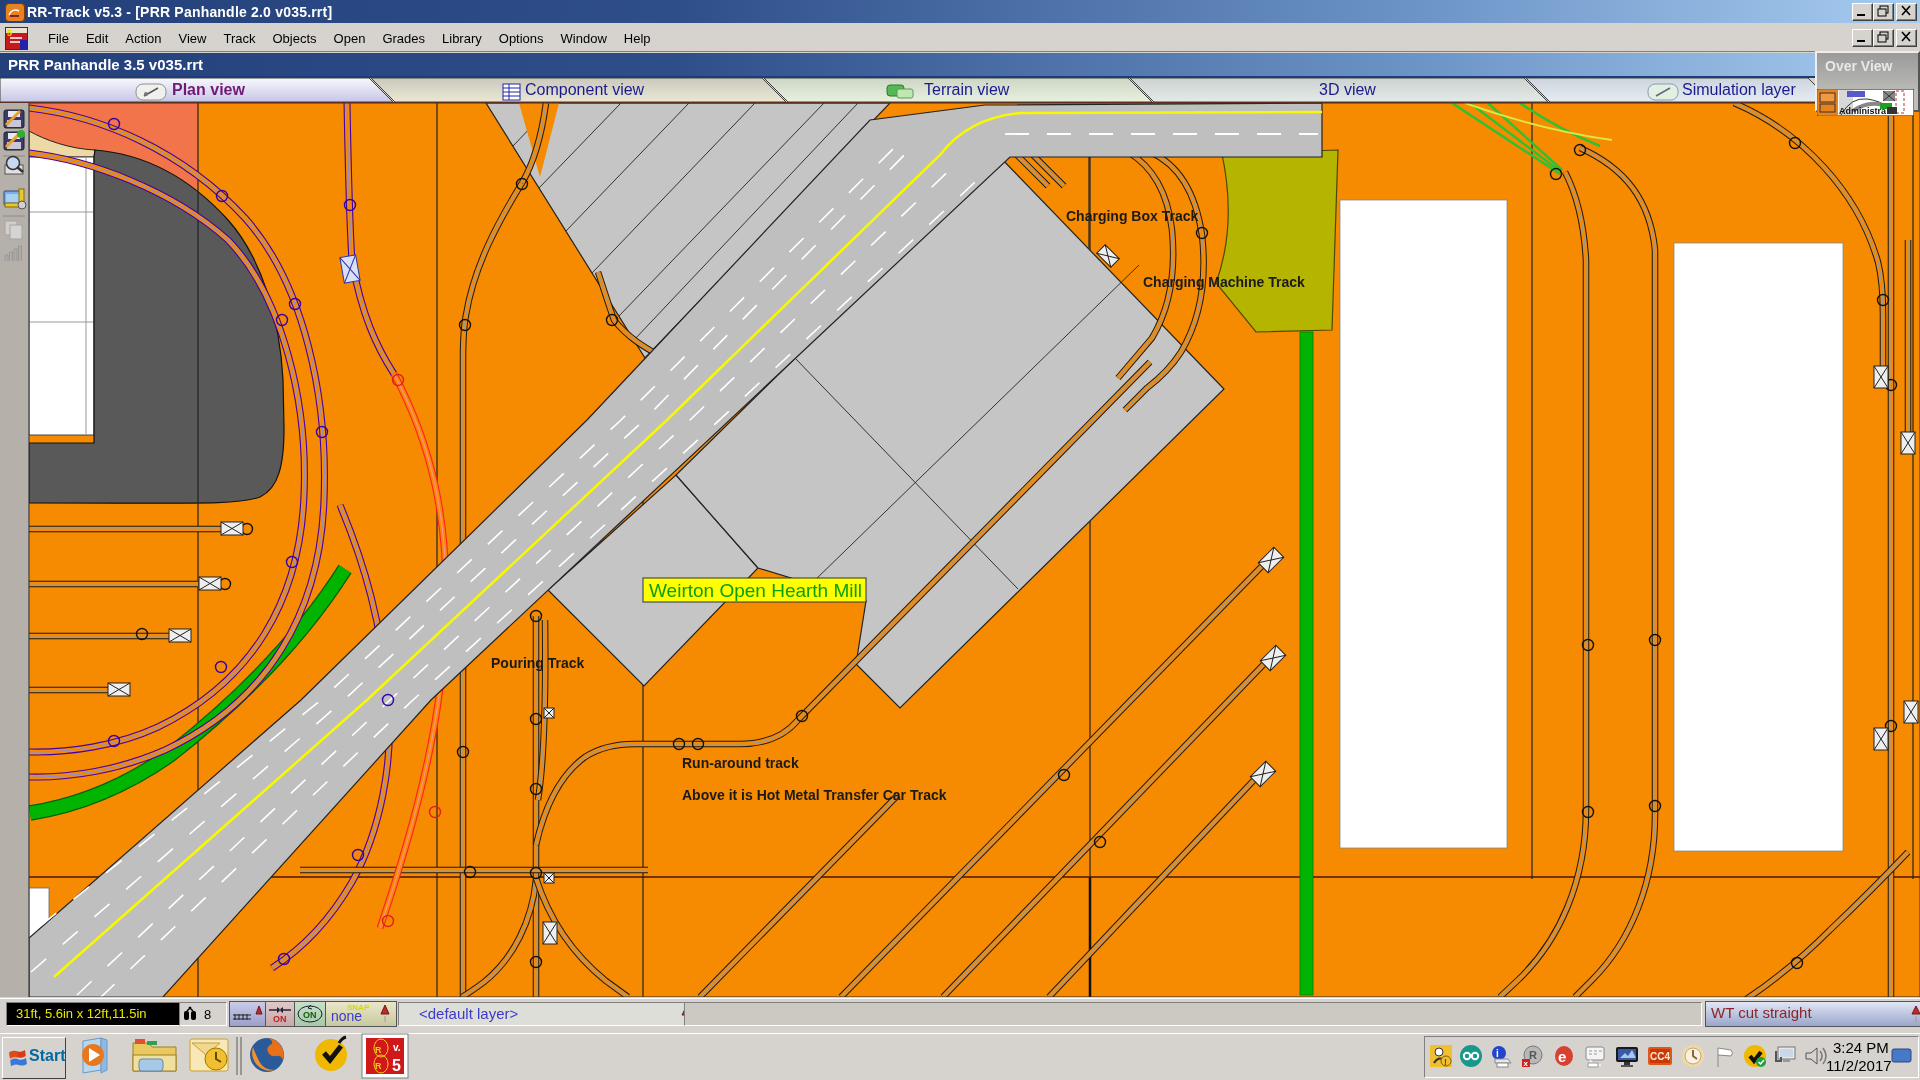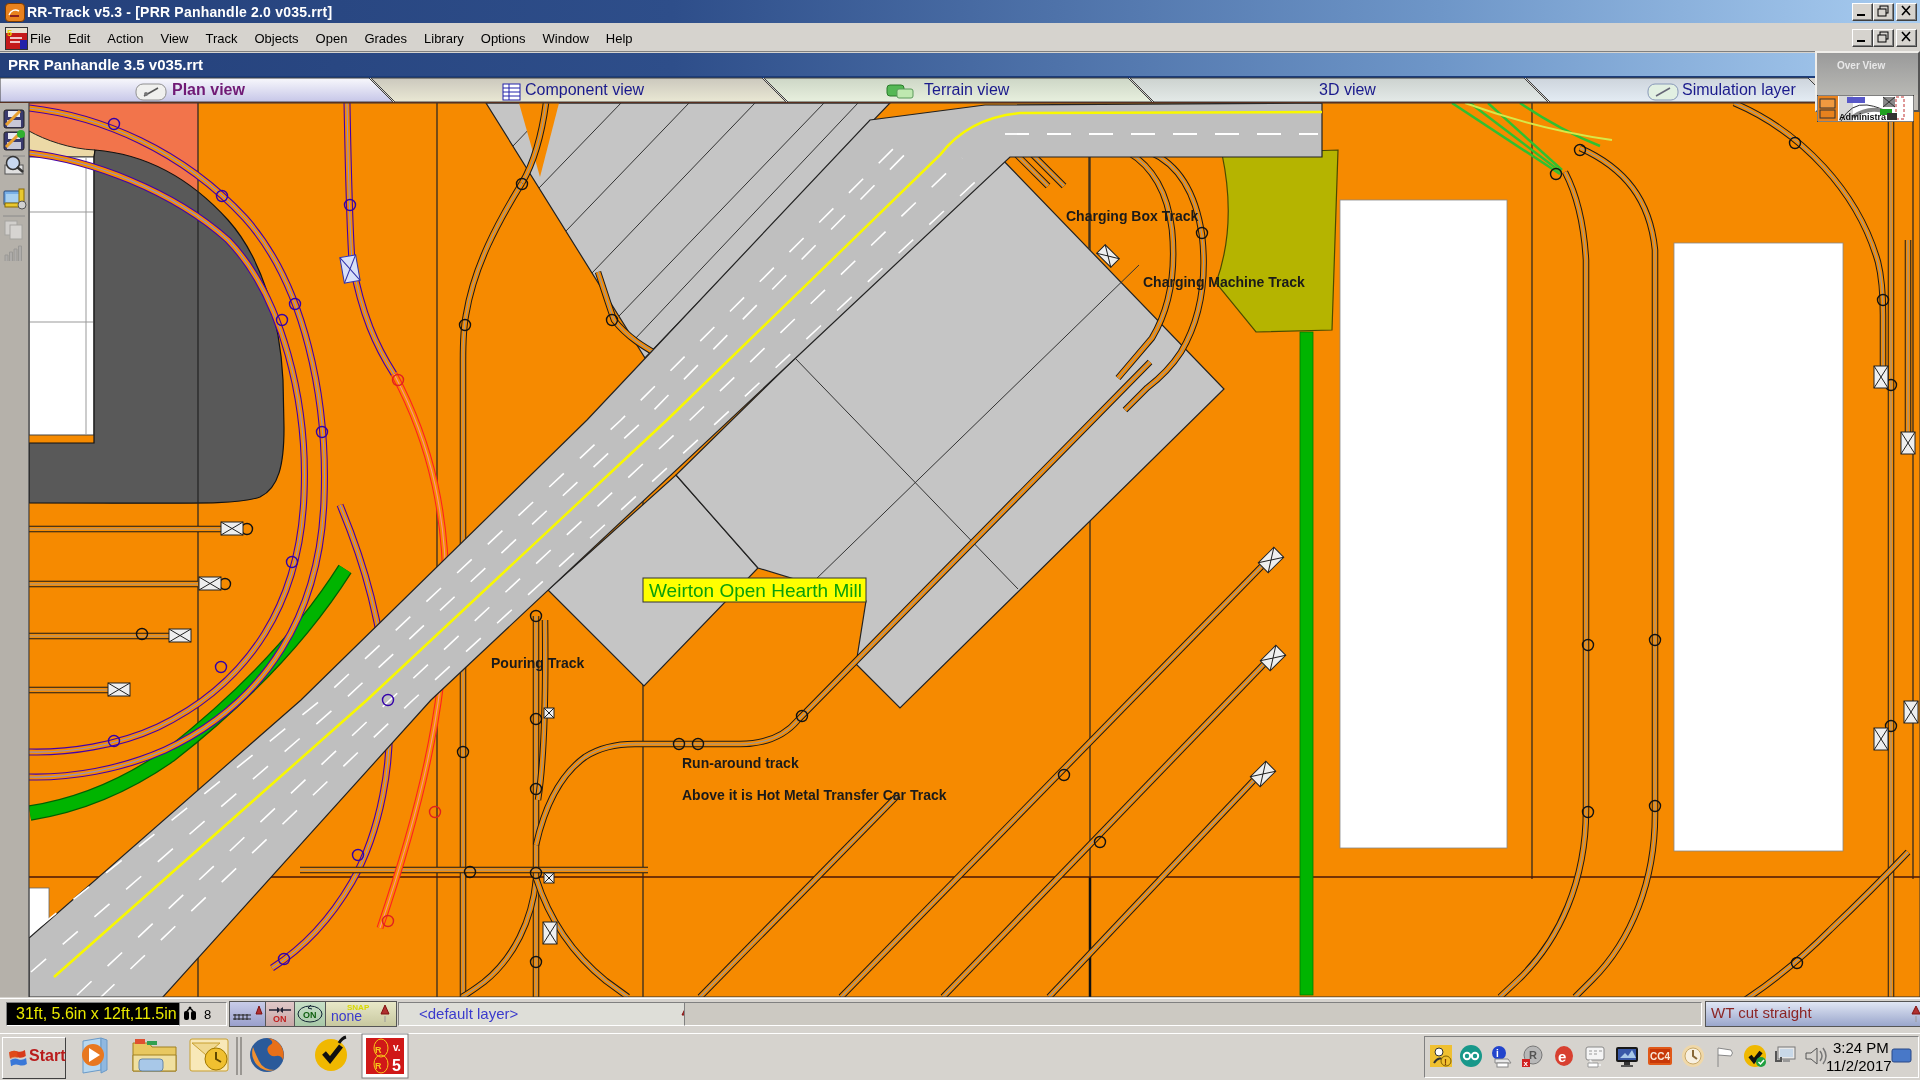--- a/index.html
+++ b/index.html
@@ -28,21 +28,21 @@
       <rect x="3" y="10" width="8" height="2" fill="#000"></rect>
     </svg></div>
 <div class="abs wbtn" style="left:1873px;top:3px"><svg width="17" height="14">
       <rect x="5" y="2" width="8" height="7" fill="none" stroke="#000"></rect>
       <rect x="3" y="5" width="8" height="7" fill="#D6D3CE" stroke="#000"></rect>
     </svg></div>
 <div class="abs wbtn" style="left:1896px;top:3px"><svg width="17" height="14">
       <path d="M4 2 L12 11 M12 2 L4 11" stroke="#000" stroke-width="1.6"></path>
     </svg></div>
 
-<div class="abs menubar"><span style="margin-left:30px">File</span><span>Edit</span><span>Action</span><span>View</span><span>Track</span><span>Objects</span><span>Open</span><span>Grades</span><span>Library</span><span>Options</span><span>Window</span><span>Help</span></div>
+<div class="abs menubar"><span style="margin-left:48px">File</span><span>Edit</span><span>Action</span><span>View</span><span>Track</span><span>Objects</span><span>Open</span><span>Grades</span><span>Library</span><span>Options</span><span>Window</span><span>Help</span></div>
 <div class="abs z10" style="left:5px;top:27px;width:21px;height:21px;background:#C41A1A;border:1px solid #333">
 <svg width="21" height="21">
       <rect x="0" y="0" width="21" height="5" fill="#E8E0D0"></rect>
       <text x="1" y="8" font-size="9" font-weight="bold" fill="#E8D800" font-family="Liberation Sans">5</text>
       <path d="M4 10 h12 M4 14 h12" stroke="#fff" stroke-width="1.5"></path>
       <rect x="14" y="12" width="7" height="9" fill="#2222AA"></rect>
     </svg></div>
 <div class="abs wbtn" style="left:1852px;top:29px"><svg width="17" height="14">
       <rect x="3" y="10" width="8" height="2" fill="#000"></rect>
     </svg></div>
@@ -476,21 +476,21 @@
 <text x="682" y="768">Run-around track</text>
 <text x="682" y="800">Above it is Hot Metal Transfer Car Track</text>
 </g>
 <rect x="643" y="578" width="223" height="24" fill="#FFFF00" stroke="#333"></rect>
 <text x="649" y="597" font-family="Liberation Sans,sans-serif" font-size="19" fill="#0AA00A">Weirton Open Hearth Mill</text>
 <rect x="29" y="103" width="1891" height="894" fill="none" stroke="#333" stroke-width="1"></rect>
 </g>
 </svg>
 
 <div class="abs statusbar"></div>
-<div class="abs sunk z10" style="left:6px;top:1002px;width:169px;height:22px;background:#000;color:#E8E800;font-size:16px;line-height:22px;padding-left:9px">31ft, 5.6in x  12ft,11.5in</div>
+<div class="abs sunk z10" style="left:6px;top:1002px;width:169px;height:22px;background:#000;color:#E8E800;font-size:13px;line-height:22px;padding-left:9px">31ft, 5.6in x  12ft,11.5in</div>
 <div class="abs sunk z10" style="left:179px;top:1002px;width:46px;height:22px;background:#D6D3CE">
 <svg width="46" height="22">
       <path d="M7 8 l4 -4 M13 8 l-4 -4" stroke="#000" stroke-width="1.5" fill="none"></path>
       <rect x="4" y="8" width="5" height="9" rx="2" fill="#000"></rect>
       <rect x="11" y="8" width="5" height="9" rx="2" fill="#000"></rect>
       <text x="24" y="16" font-size="13" fill="#000" font-family="Liberation Sans">8</text>
     </svg></div>
 <div class="abs z10" style="left:229px;top:1001px;width:35px;height:24px;background:linear-gradient(180deg,#C8CCE8,#9aa0cc);border:1px solid #555">
 <svg width="35" height="24">
       <path d="M3 17 h18 M3 13 h18" stroke="#222"></path>
@@ -520,21 +520,21 @@
       <path d="M3 10 L11 10 L7 2 Z" fill="#B03030" stroke="#801010"></path>
       <path d="M7 12 v6" stroke="#999"></path>
     </svg></div>
 <div class="abs sunk z10" style="left:684px;top:1002px;width:1016px;height:22px;background:#CCC9C2"></div>
 <div class="abs z10" style="left:1705px;top:1001px;width:214px;height:24px;background:linear-gradient(180deg,#E0E6F4,#9AA6CC);border:1px solid #555;color:#8B2525;font-size:15px;line-height:22px;padding-left:5px">WT cut straight<svg style="position:absolute;right:2px;top:2px" width="14" height="18">
       <path d="M3 10 L11 10 L7 2 Z" fill="#B03030" stroke="#801010"></path>
       <path d="M7 12 v6" stroke="#999"></path>
     </svg></div>
 
 <div class="abs taskbar"></div>
-<div class="abs z10" style="left:2px;top:1037px;width:62px;height:40px;background:#D6D3CE;border-top:1px solid #fff;border-left:1px solid #fff;border-right:1.5px solid #404040;border-bottom:1.5px solid #404040;font-weight:bold;font-size:16px;color:#b91c1c">
+<div class="abs z10" style="left:2px;top:1037px;width:62px;height:40px;background:#D6D3CE;border-top:1px solid #fff;border-left:1px solid #fff;border-right:1.5px solid #404040;border-bottom:1.5px solid #404040;font-weight:bold;font-size:16px;color:#0369a1">
 <svg width="24" height="24" style="position:absolute;left:4px;top:8px">
       <g transform="rotate(-8 12 12)">
         <path d="M3 5 q4 -2 8 0 q4 2 8 0 l0 6 q-4 2 -8 0 q-4 -2 -8 0 Z" fill="#D83A1A"></path>
         <path d="M3 12 q4 -2 8 0 q4 2 8 0 l0 6 q-4 2 -8 0 q-4 -2 -8 0 Z" fill="#3A78D8" transform="translate(0,1)"></path>
         <path d="M3 5 q4 -2 8 0 l0 7 q-4 -2 -8 0 Z" fill="#E85A1A" opacity="0.5"></path>
       </g>
     </svg>
 <span style="position:absolute;left:26px;top:9px">Start</span>
   </div>
 <svg class="abs z10" style="left:75px;top:1033px" width="340" height="46">
@@ -652,21 +652,21 @@
 <g transform="translate(380,9)">
       <path d="M2 8 h5 l6 -5 v16 l-6 -5 h-5 Z" fill="#D6D3CE" stroke="#555"></path>
       <path d="M16 6 q4 5 0 10 M19 3 q6 8 0 16" stroke="#777" fill="none" stroke-width="1.5"></path>
     </g>
 <text x="409" y="17" font-size="15" fill="#000">3:24 PM</text>
 <text x="402" y="35" font-size="15" fill="#000">11/2/2017</text>
 <rect x="468" y="13" width="19" height="13" rx="2" fill="#4878C8" stroke="#284888"></rect>
 </svg>
 
 <div class="abs" style="left:1815px;top:51px;width:101px;height:57px;background:#C0BDB8;border-top:2px solid #F0EEEA;border-left:2px solid #F0EEEA;border-right:2px solid #555;border-bottom:2px solid #555;z-index:11">
-<div style="height:42px;background:linear-gradient(180deg,#9a9a9a,#B8B8B4);color:#E8E8E8;font-weight:bold;font-size:10px;padding-left:20px;line-height:26px">Over View</div>
+<div style="height:36px;background:linear-gradient(180deg,#9a9a9a,#B8B8B4);color:#E8E8E8;font-weight:bold;font-size:14px;padding-left:8px;line-height:26px">Over View</div>
 <svg width="97" height="27">
 <rect x="0" y="0" width="97" height="27" fill="#fff" stroke="#000"></rect>
 <rect x="1" y="1" width="20" height="25" fill="#E8821E"></rect>
 <rect x="3" y="4" width="15" height="9" fill="#F09A40" stroke="#333"></rect>
 <rect x="3" y="15" width="15" height="8" fill="#E8821E" stroke="#333"></rect>
 <rect x="22" y="1" width="14" height="25" fill="#D8D8D8"></rect>
 <path d="M24 26 q10 -18 26 -16 q14 2 20 8" stroke="#333" fill="none"></path>
 <rect x="30" y="2" width="18" height="6" fill="#5858C8"></rect>
 <path d="M36 22 q14 -10 30 -6" stroke="#888" stroke-width="4" fill="none"></path>
 <rect x="66" y="2" width="12" height="10" fill="#888"></rect>

